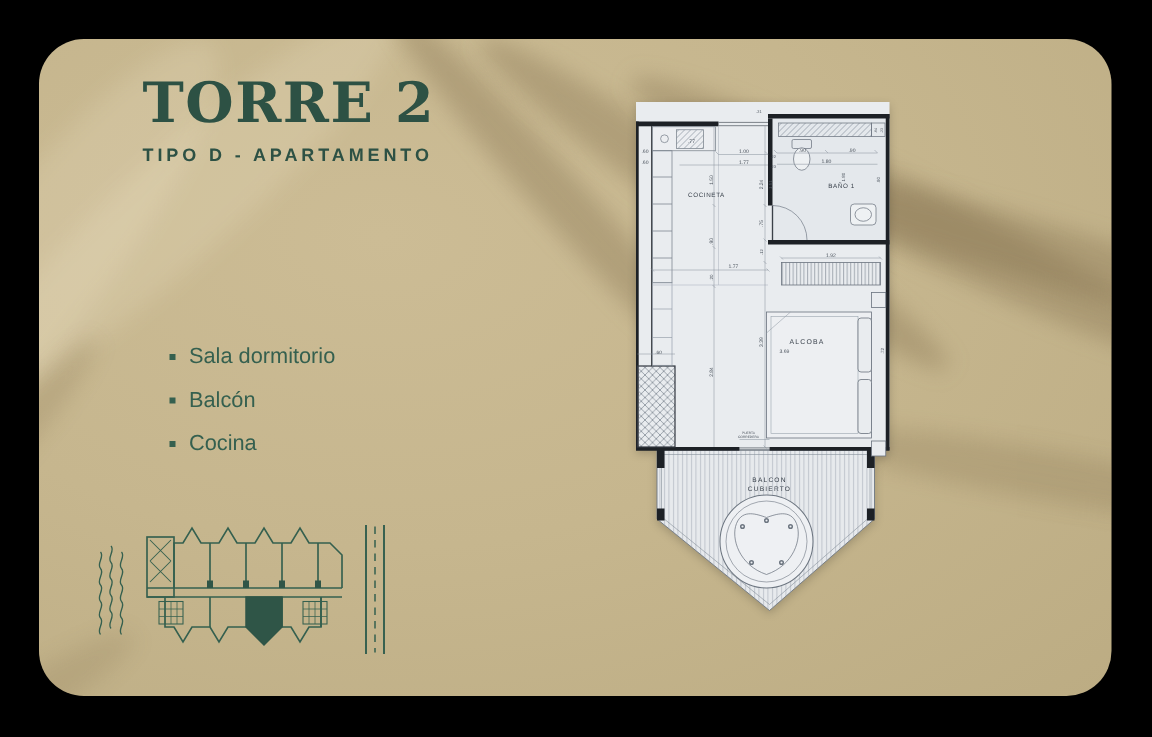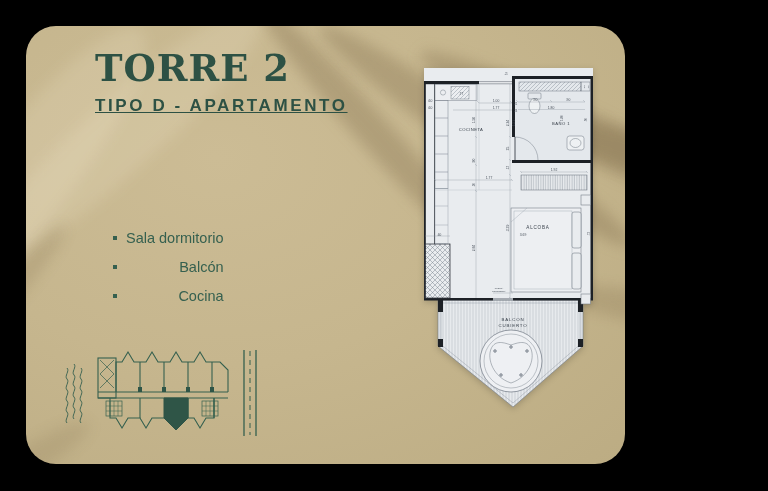--- a/index.html
+++ b/index.html
@@ -1,32 +1,32 @@
 <!DOCTYPE html>
 <html><head>
 <meta charset="utf-8">
 <style>
   html,body{margin:0;padding:0;background:#000;}
   .stage{position:relative;width:768px;height:491px;background:#000;overflow:hidden;
          font-family:"Liberation Sans",sans-serif;}
-  .card{position:absolute;left:26px;top:26px;width:599px;height:438px;border-radius:30px;
+  .card{position:absolute;left:26px;top:26px;width:715px;height:438px;border-radius:30px;
         background:radial-gradient(ellipse at 32% 30%, #ccbc95 0%, #c6b68e 48%, #bcac83 100%);
         overflow:hidden;}
   
   .frond{position:absolute;pointer-events:none;border-radius:50% / 46%;filter:blur(7px);}
   .f-dark{background:rgba(118,100,66,0.30);}
   .f-light{background:rgba(255,248,228,0.14);}
   
   .info{position:absolute;left:69px;top:24px;color:#2d5144;}
   .title{font-family:"DejaVu Serif",serif;font-weight:700;font-size:37px;letter-spacing:1px;
          color:#2d5144;margin:0;line-height:1.0;}
-  .subtitle{font-size:17px;font-weight:700;letter-spacing:2.6px;color:#2d5144;margin-top:9px;text-decoration:underline;}
+  .subtitle{font-size:12px;font-weight:700;letter-spacing:2.6px;color:#2d5144;margin-top:9px;}
   .area{font-family:"DejaVu Serif",serif;font-weight:700;font-size:37px;color:#2d5144;margin-top:26px;}
   .features{position:absolute;left:100px;top:204px;list-style:none;margin:0;padding:0;}
-  .features li{position:relative;margin-bottom:13px;font-size:14.5px;color:#35604f;text-align:right;}
+  .features li{position:relative;margin-bottom:13px;font-size:14.5px;color:#35604f;}
   .features li .sq{position:absolute;left:-13px;top:6px;width:4px;height:4px;background:#35604f;}
   
   .plan{position:absolute;left:389px;top:34px;width:200px;height:370px;
         filter:drop-shadow(0 2px 3px rgba(0,0,0,0.18));}
   .locator{position:absolute;left:36px;top:320px;width:208px;height:96px;}
   svg text{font-family:"Liberation Sans",sans-serif;fill:#4a525c;}
   .room{fill:#3a424c;}
 </style>
 </head>
 <body>

